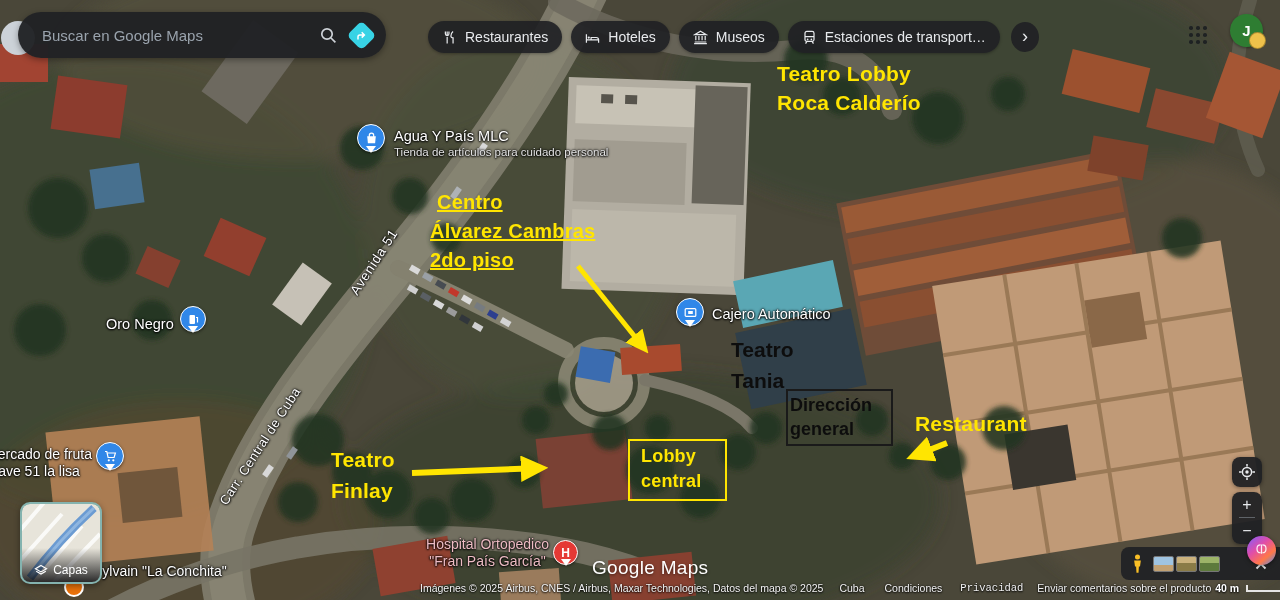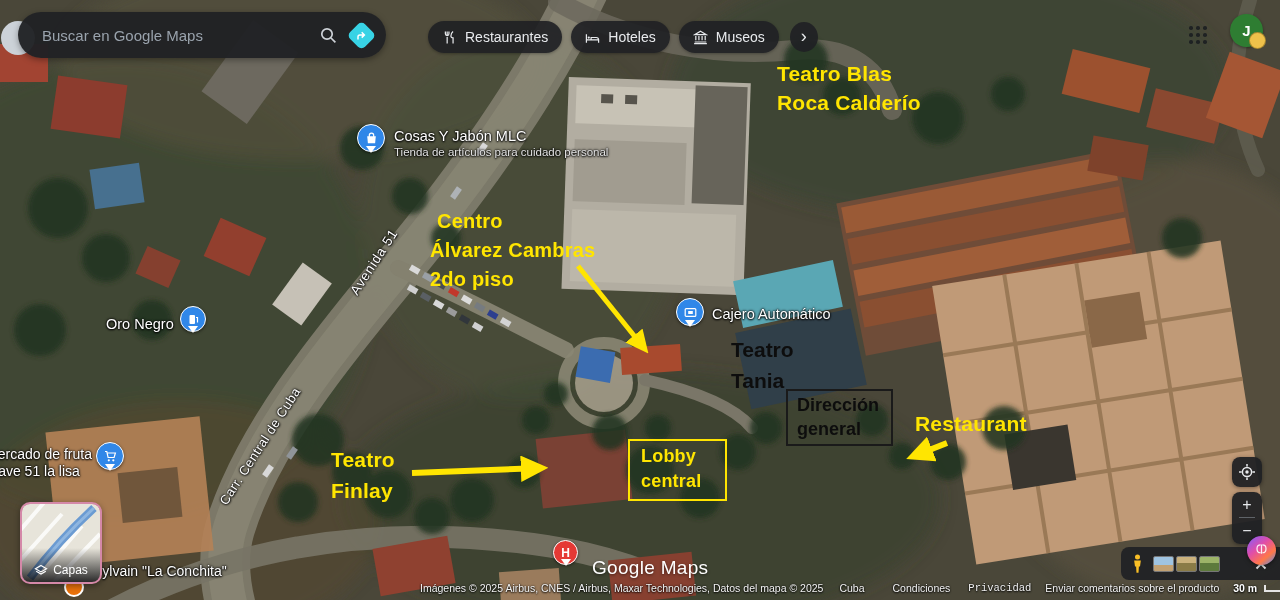--- a/index.html
+++ b/index.html
@@ -58,21 +58,21 @@
   .appgrid i{width:3.5px;height:3.5px;border-radius:50%;background:rgba(25,28,32,.85);}
   .avatar{position:absolute;left:1230px;top:14px;width:33px;height:33px;border-radius:50%;
       background:#2e7d32;color:#fff;display:flex;align-items:center;justify-content:center;
       font-size:15px;font-weight:700;z-index:50;cursor:pointer;box-shadow:0 1px 3px rgba(0,0,0,.4);}
   .avatar .badge{position:absolute;right:-3px;bottom:-2px;width:15px;height:15px;border-radius:50%;
       background:#efc14a;border:1px solid rgba(70,55,10,.4);}
 
   
   .capas{position:absolute;left:20px;top:502px;width:78px;height:78px;border-radius:10px;
       overflow:hidden;z-index:40;border:2px solid rgba(230,230,230,.55);cursor:pointer;
-      box-shadow:0 2px 6px rgba(0,0,0,.4);background:#be185d;}
+      box-shadow:0 2px 6px rgba(0,0,0,.4);background:#0f766e;}
   .capas .shade{position:absolute;left:0;bottom:0;width:100%;height:34px;
       background:linear-gradient(transparent,rgba(10,10,12,.85));}
   .capas .lbl{position:absolute;left:0;bottom:5px;width:100%;display:flex;align-items:center;
       justify-content:center;gap:5px;color:#fff;font-size:12px;font-weight:500;}
 
   .ctl{position:absolute;background:rgba(32,33,36,.95);border-radius:8px;z-index:40;
       box-shadow:0 1px 4px rgba(0,0,0,.4);}
   #loc-btn{left:1232px;top:457px;width:30px;height:30px;display:flex;align-items:center;
       justify-content:center;cursor:pointer;}
   #zoom-pill{left:1232px;top:492px;width:30px;height:52px;display:flex;flex-direction:column;
@@ -249,21 +249,21 @@
     <path d="M412,473 L540,468" stroke="#ffe501" stroke-width="6" fill="none" marker-end="url(#ah)"></path>
   </svg>
 
   <div class="pin" style="left:357px;top:124px;background:#3087e8;">
     <svg width="13" height="13" viewBox="0 0 13 13">
       <path d="M2.2 4.2h8.6l-.7 7H2.9z" fill="#fff"></path>
       <path d="M4.3 5.2V3.4a2.2 2.2 0 0 1 4.4 0v1.8" stroke="#fff" stroke-width="1.2" fill="none"></path>
     </svg>
   </div>
   <div class="maplabel" style="left:394px;top:128px;font-size:14.5px;">
-    <span>Cosas Y Jabón MLC</span>
+    <span>Agua Y País MLC</span>
     <span class="sub">Tienda de artículos para cuidado personal</span>
   </div>
 
   <div class="pin" style="left:180px;top:306px;background:#3087e8;width:24px;height:24px;">
     <svg width="11" height="11" viewBox="0 0 11 11">
       <rect x="1.5" y="1" width="5.5" height="9" rx="1" fill="#fff"></rect>
       <path d="M8 3.5h1.5v5" stroke="#fff" stroke-width="1.2" fill="none"></path>
     </svg>
   </div>
   <div class="maplabel" style="left:106px;top:316px;font-size:14.5px;">
@@ -288,51 +288,55 @@
     </svg>
   </div>
   <div class="maplabel" style="left:-14px;top:446px;width:106px;text-align:center;font-size:14px;line-height:17px;">
     <span>Mercado de fruta</span><br>
     <span>ave 51 la lisa</span>
   </div>
 
   <div class="pin" style="left:553px;top:540px;background:#e53935;width:23px;height:23px;">
     <span style="color:#fff;font-weight:700;font-size:12px;">H</span>
   </div>
+  <div class="maplabel" style="left:420px;top:536px;width:135px;text-align:center;font-size:14px;line-height:17px;color:#eebcc4;">
+    <span>Hospital Ortopedico</span><br>
+    <span>"Fran País García"</span>
+  </div>
 
   <div class="orange-dot"></div>
   <div class="maplabel" style="left:93px;top:563px;font-size:14px;">
     <span>Sylvain "La Conchita"</span>
   </div>
 
   <div class="street" style="left:374px;top:262px;transform:translate(-50%,-50%) rotate(-57deg);font-size:13.5px;letter-spacing:.8px;">
     <span>Avenida 51</span>
   </div>
   <div class="street" style="left:260px;top:446px;transform:translate(-50%,-50%) rotate(-57deg);font-size:13px;letter-spacing:.5px;">
     <span>Carr. Central de Cuba</span>
   </div>
 
   <div class="note-y" style="left:777px;top:59px;font-size:21px;line-height:29px;">
-    <div>Teatro Blas</div>
+    <div>Teatro Lobby</div>
     <div>Roca Calderío</div>
   </div>
 
-  <div class="note-y" style="left:430px;top:207px;font-size:20px;line-height:29px;">
+  <div class="note-y" style="left:430px;top:188px;font-size:20px;line-height:29px;text-decoration:underline;">
     <div style="margin-left:7px;">Centro</div>
     <div>Álvarez Cambras</div>
     <div style="">2do piso</div>
   </div>
 
   <div class="note-b" style="left:731px;top:334px;font-size:21px;line-height:31px;">
     <div>Teatro</div>
     <div>Tania</div>
   </div>
 
   <div class="box-note" style="left:786px;top:389px;width:103px;height:53px;border:2px solid #1a1a1a;">
-    <div class="note-b" style="position:static;font-size:18px;line-height:24px;padding:2px 0 0 9px;">
+    <div class="note-b" style="position:static;font-size:18px;line-height:24px;padding:2px 0 0 2px;">
       <div>Dirección</div>
       <div>general</div>
     </div>
   </div>
 
   <div class="note-y" style="left:915px;top:412px;font-size:21px;">
     <div>Restaurant</div>
   </div>
 
   <div class="note-y" style="left:331px;top:444px;font-size:21px;line-height:31px;">
@@ -379,20 +383,29 @@
       </svg>
       <span>Hoteles</span>
     </div>
     <div class="chip">
       <svg width="15" height="15" viewBox="0 0 16 16" stroke="#e8eaed" stroke-width="1.3" fill="none">
         <path d="M8 1.3 14.2 5H1.8L8 1.3Z"></path>
         <path d="M3 6.5v4.5M6.3 6.5v4.5M9.7 6.5v4.5M13 6.5v4.5M1.8 12.8h12.4M1.2 14.5h13.6"></path>
       </svg>
       <span>Museos</span>
     </div>
+    <div class="chip">
+      <svg width="15" height="15" viewBox="0 0 16 16" stroke="#e8eaed" stroke-width="1.3" fill="none">
+        <rect x="3.2" y="1.5" width="9.6" height="10.6" rx="2"></rect>
+        <path d="M3.2 7h9.6M5.2 12.2 3.8 14.5M10.8 12.2l1.4 2.3"></path>
+        <circle cx="6" cy="10" r=".9" fill="#e8eaed" stroke="none"></circle>
+        <circle cx="10" cy="10" r=".9" fill="#e8eaed" stroke="none"></circle>
+      </svg>
+      <span>Estaciones de transport…</span>
+    </div>
     <div class="chip-more">
       <span>›</span>
     </div>
   </div>
 
   <div class="appgrid">
     <i></i>
       <i></i>
       <i></i>
       <i></i>
@@ -458,21 +471,21 @@
       <path d="M8 2C5.6 2 4.2 3.8 4.2 6s1.2 4.4 3.8 4.4M10 2c2.4 0 3.8 1.8 3.8 4s-1.2 4.4-3.8 4.4M9 1.6v9.8"></path>
     </svg>
   </div>
 
   <div class="watermark">
     <span>Google Maps</span>
   </div>
 
   <div class="attrib">
     <span style="margin-right:16px;">Imágenes © 2025 Airbus, CNES / Airbus, Maxar Technologies, Datos del mapa © 2025</span>
-    <span style="margin-right:28px;">Cuba</span>
+    <span style="margin-right:20px;">Cuba</span>
     <span style="margin-right:18px;cursor:pointer;">Condiciones</span>
     <span style="margin-right:14px;cursor:pointer;font-family:Liberation Mono, monospace;">Privacidad</span>
-    <span style="margin-right:14px;cursor:pointer;">Enviar comentarios sobre el producto</span>
-    <span style="font-weight:700;color:#fff;">30 m</span>
+    <span style="margin-right:4px;cursor:pointer;">Enviar comentarios sobre el producto</span>
+    <span style="font-weight:700;color:#fff;">40 m</span>
     <span class="scalebar"></span>
   </div>
 
 </div>
 
 </body></html>

